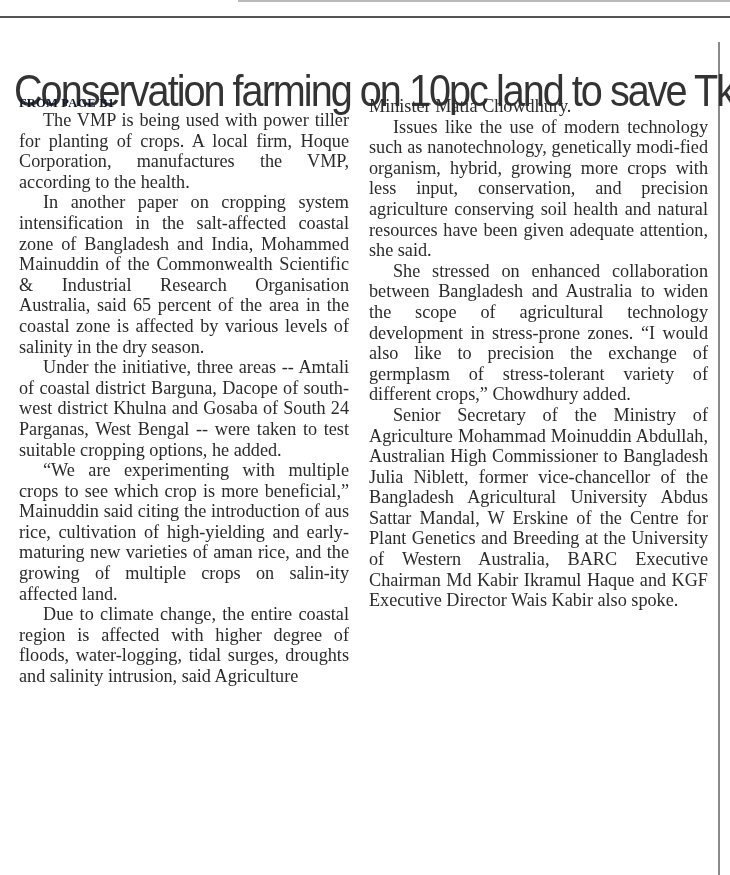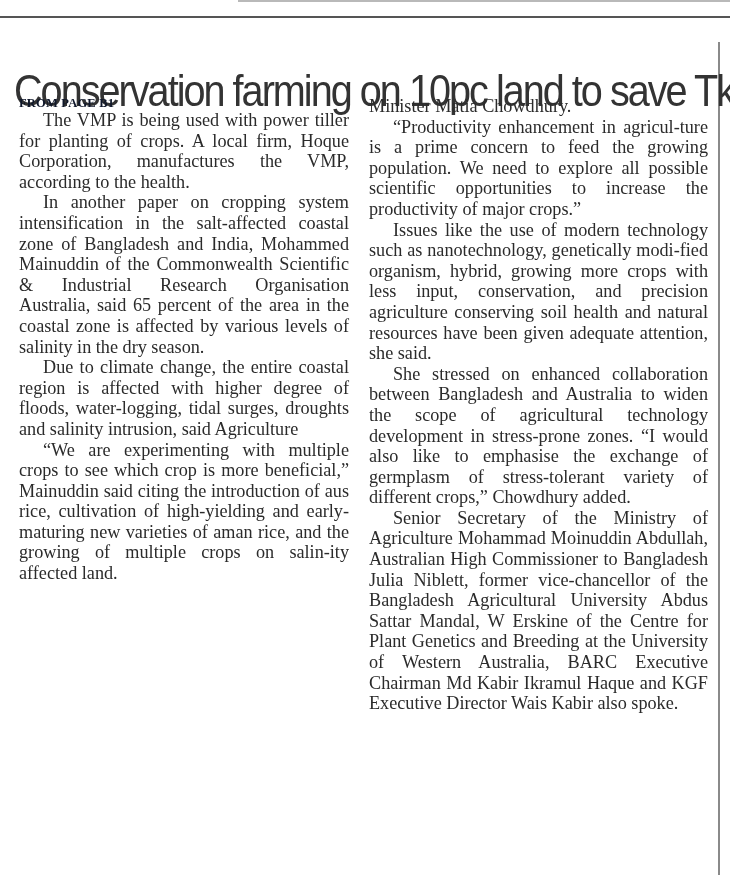--- a/index.html
+++ b/index.html
@@ -26,23 +26,23 @@
 <div class="top-strip-line"></div>
 <div class="top-rule"></div>
 <div class="right-border"></div>
 
 <h1 class="headline">Conservation farming on 10pc land to save Tk 1,200cr</h1>
 
 <div class="col col-left">
   <p class="kicker">FROM PAGE B1</p>
   <p class="indent">The VMP is being used with power tiller for planting of crops. A local firm, Hoque Corporation, manufactures the VMP, according to the health.</p>
   <p class="indent">In another paper on cropping system intensification in the salt-affected coastal zone of Bangladesh and India, Mohammed Mainuddin of the Commonwealth Scientific &amp; Industrial Research Organisation Australia, said 65 percent of the area in the coastal zone is affected by various levels of salinity in the dry season.</p>
+  <p class="indent">Under the initiative, three areas -- Amtali of coastal district Barguna, Dacope of south-west district Khulna and Gosaba of South 24 Parganas, West Bengal -- were taken to test suitable cropping options, he added.</p>
+  <p class="indent">“We are experimenting with multiple crops to see which crop is more beneficial,” Mainuddin said citing the introduction of aus rice, cultivation of high-yielding and early-maturing new varieties of aman rice, and the growing of multiple crops on salin-ity affected land.</p>
   <p class="indent">Due to climate change, the entire coastal region is affected with higher degree of floods, water-logging, tidal surges, droughts and salinity intrusion, said Agriculture</p>
-  <p class="indent">“We are experimenting with multiple crops to see which crop is more beneficial,” Mainuddin said citing the introduction of aus rice, cultivation of high-yielding and early-maturing new varieties of aman rice, and the growing of multiple crops on salin-ity affected land.</p>
 </div>
 
 <div class="col col-right">
   <p>Minister Matia Chowdhury.</p>
-  <p class="indent">“Productivity enhancement in agricul-ture is a prime concern to feed the growing population. We need to explore all possible scientific opportunities to increase the productivity of major crops.”</p>
   <p class="indent">Issues like the use of modern technology such as nanotechnology, genetically modi-fied organism, hybrid, growing more crops with less input, conservation, and precision agriculture conserving soil health and natural resources have been given adequate attention, she said.</p>
-  <p class="indent">She stressed on enhanced collaboration between Bangladesh and Australia to widen the scope of agricultural technology development in stress-prone zones. “I would also like to emphasise the exchange of germplasm of stress-tolerant variety of different crops,” Chowdhury added.</p>
+  <p class="indent">She stressed on enhanced collaboration between Bangladesh and Australia to widen the scope of agricultural technology development in stress-prone zones. “I would also like to precision the exchange of germplasm of stress-tolerant variety of different crops,” Chowdhury added.</p>
   <p class="indent">Senior Secretary of the Ministry of Agriculture Mohammad Moinuddin Abdullah, Australian High Commissioner to Bangladesh Julia Niblett, former vice-chancellor of the Bangladesh Agricultural University Abdus Sattar Mandal, W Erskine of the Centre for Plant Genetics and Breeding at the University of Western Australia, BARC Executive Chairman Md Kabir Ikramul Haque and KGF Executive Director Wais Kabir also spoke.</p>
 </div>
 
 </body></html>

